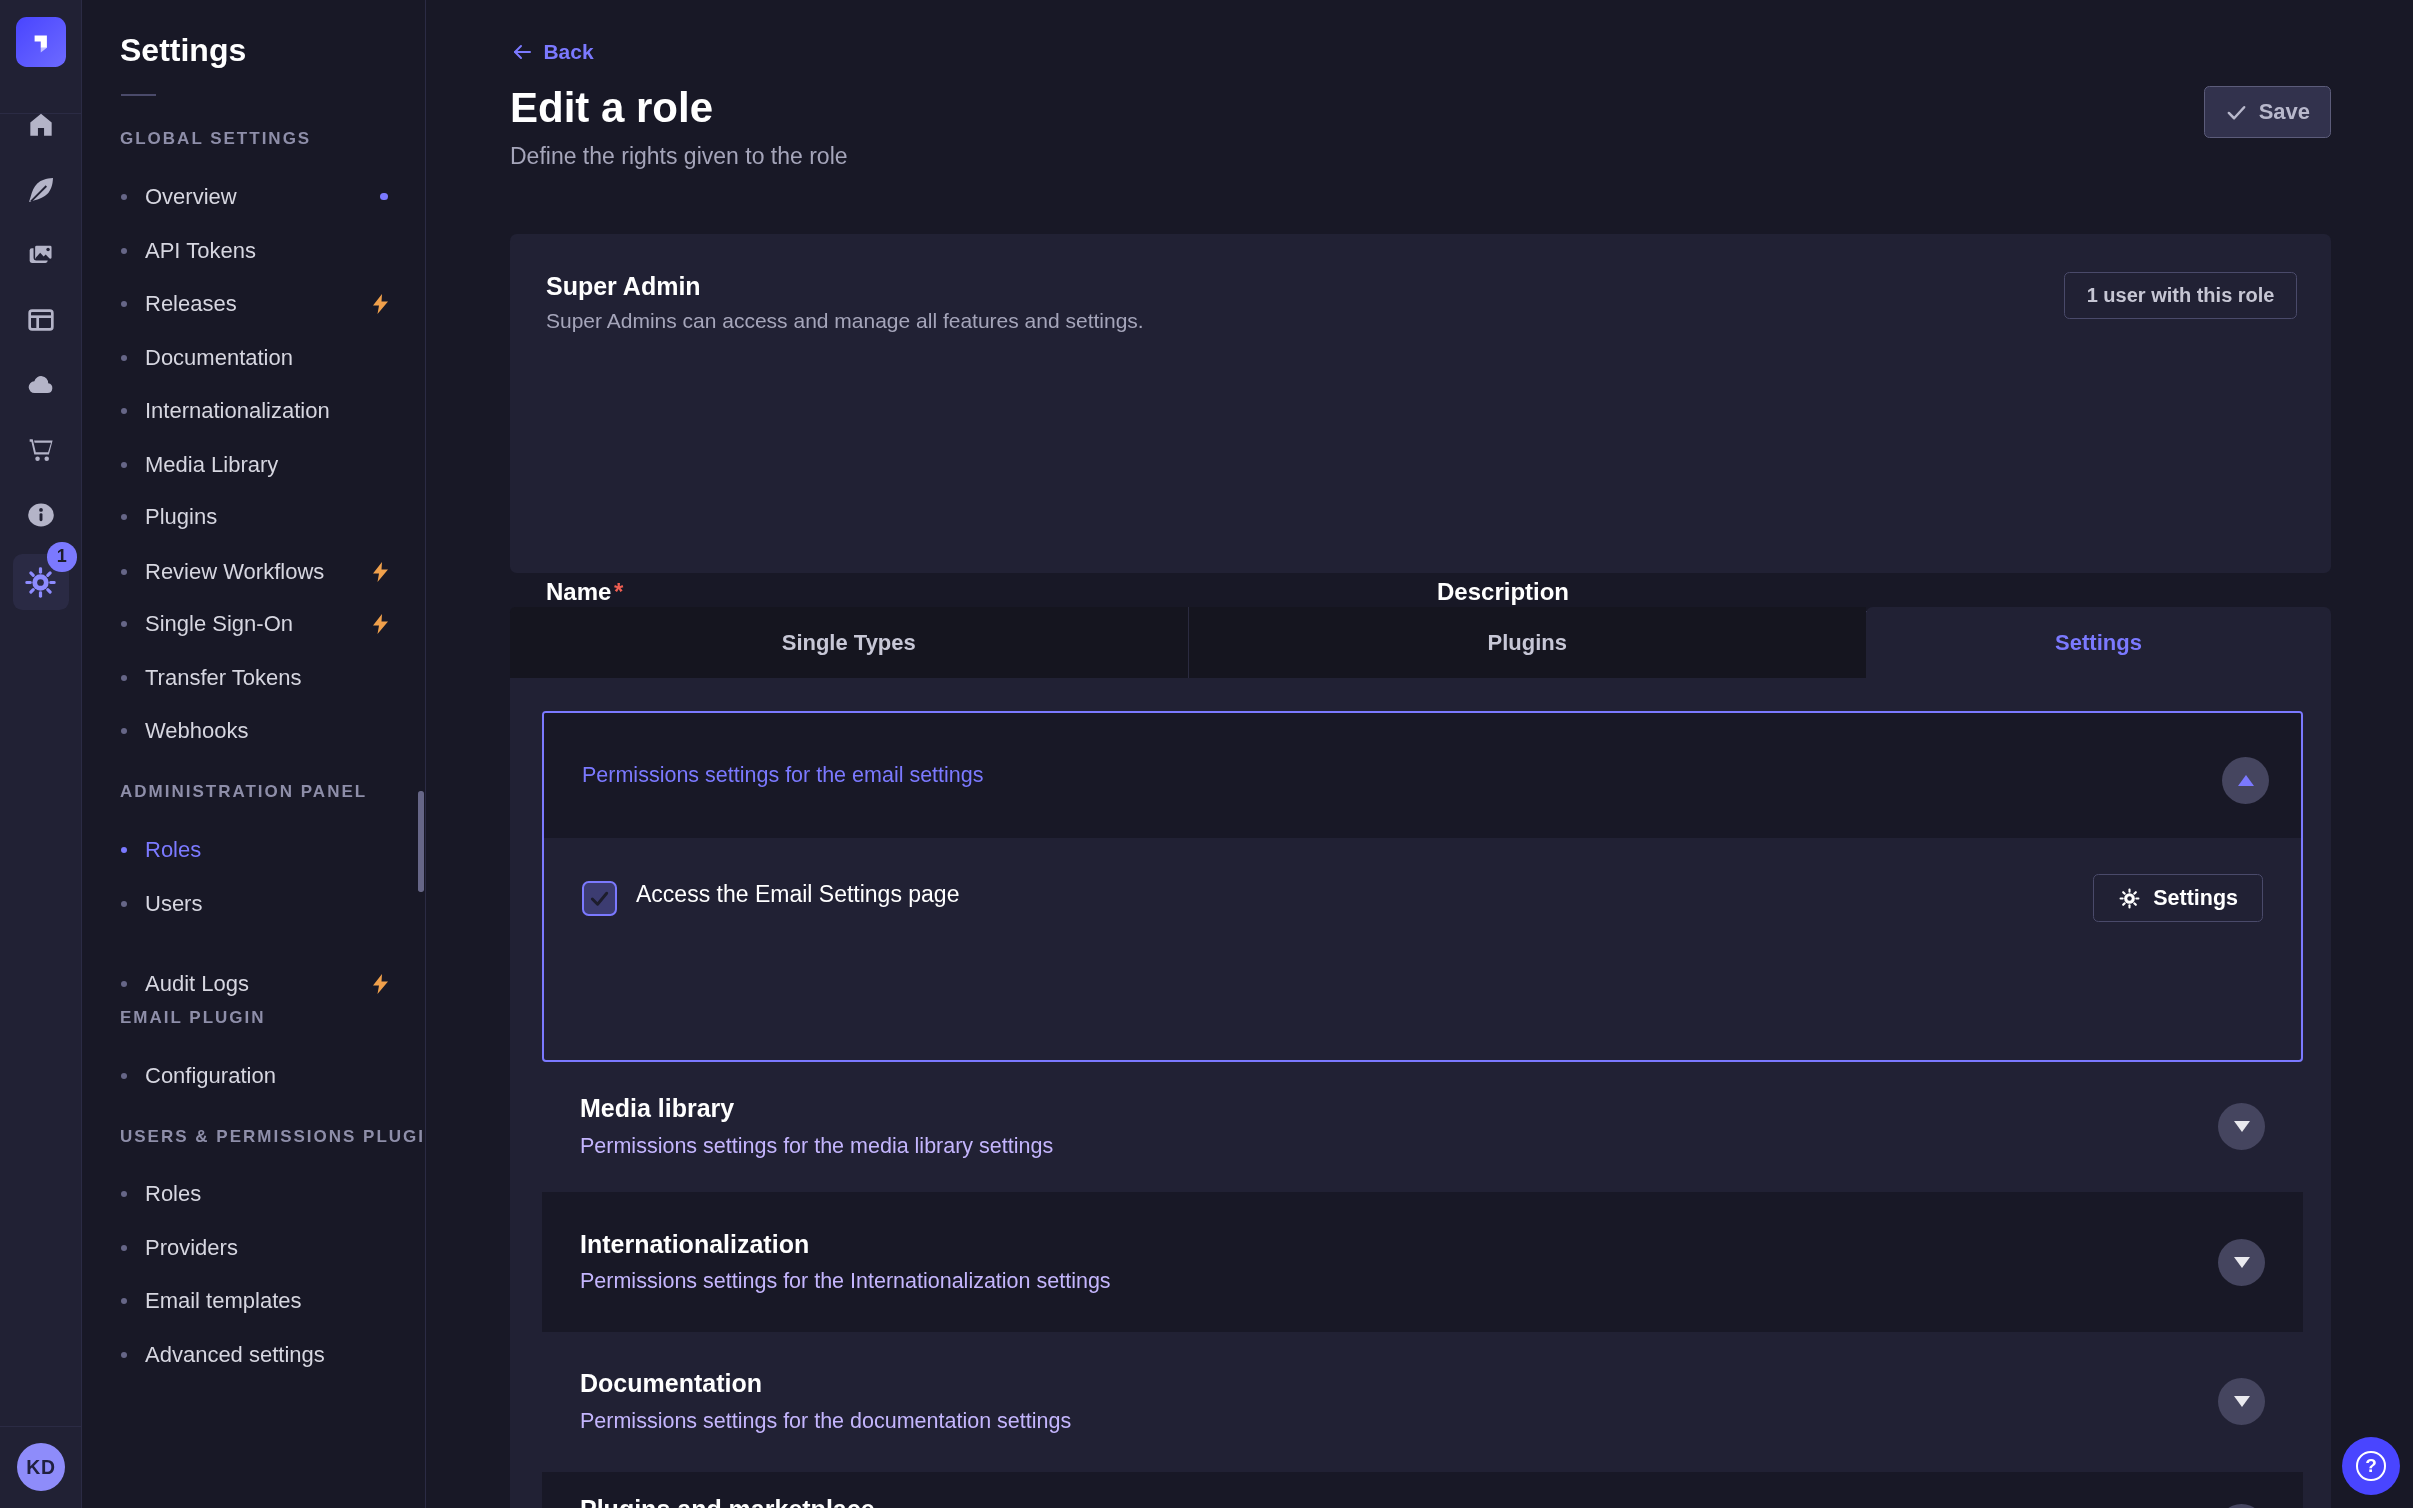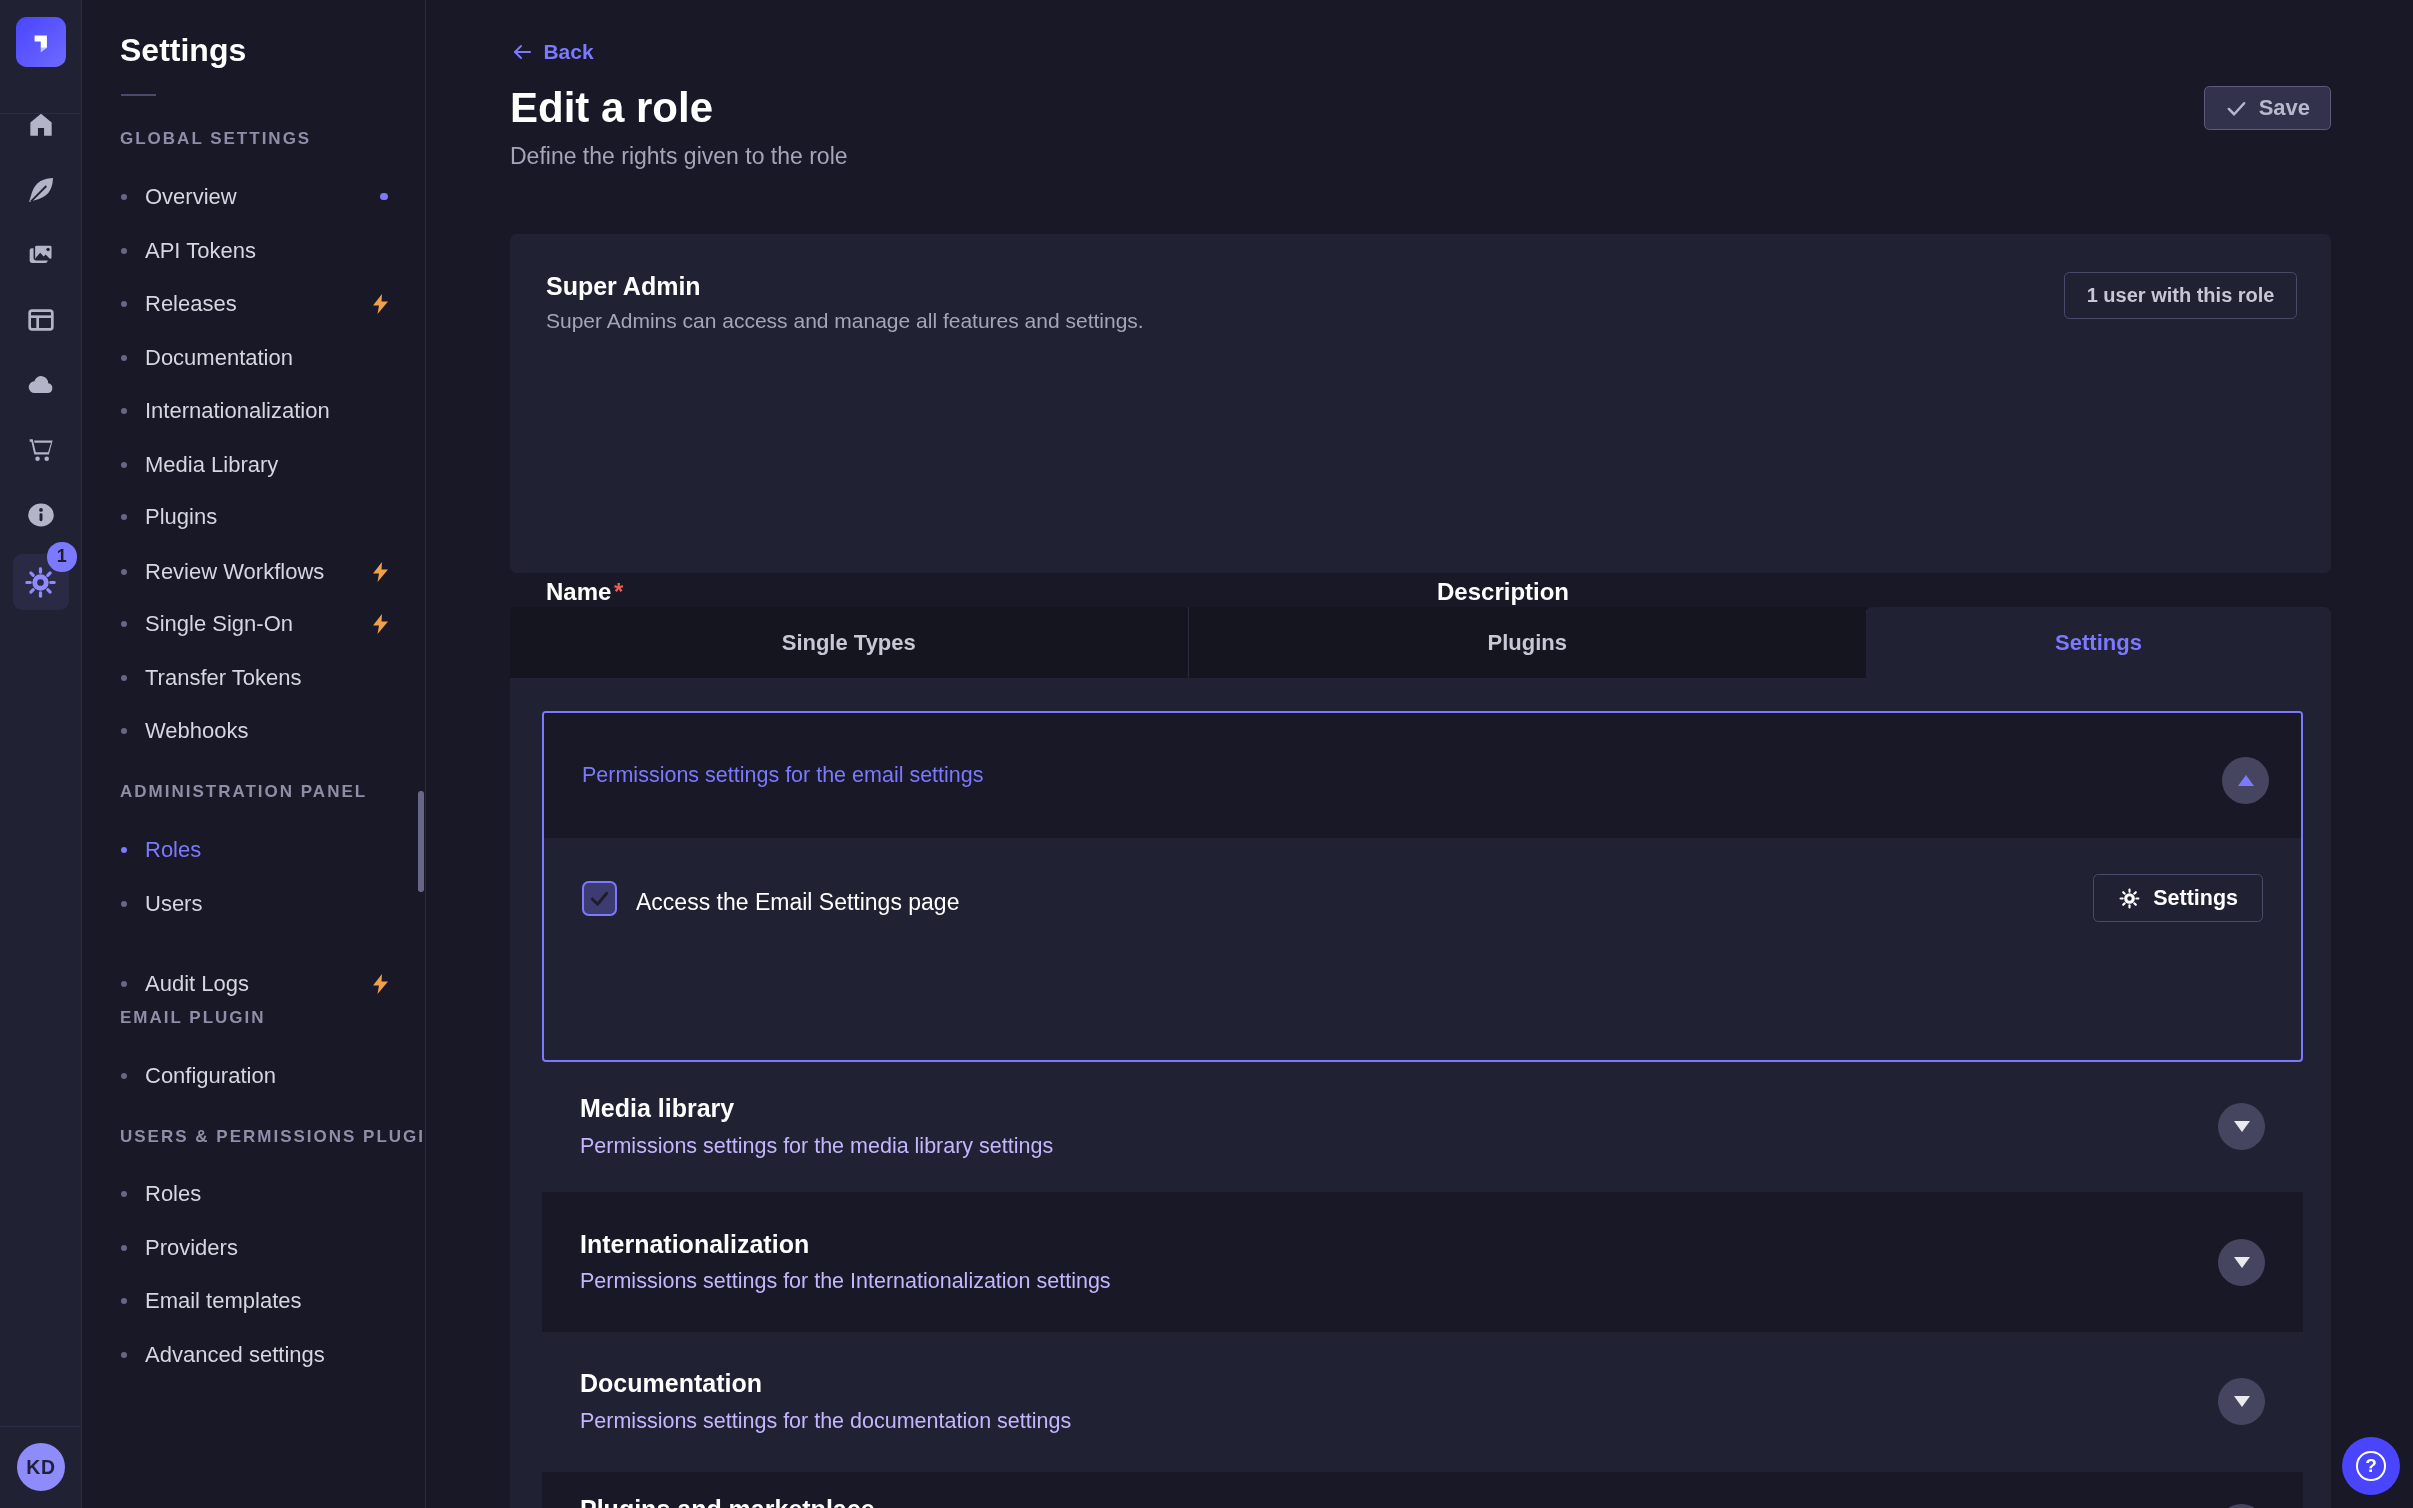--- a/index.html
+++ b/index.html
@@ -71,21 +71,21 @@
 
   .back-link {
     position:absolute; left:84px; top:36px; height:31px;
     display:flex; align-items:center; gap:9.4px; cursor:pointer;
   }
   .back-link span { color:#7b79ff; font-size:21px;font-weight:bold; }
   .page-title { position:absolute; left:84px; top:84px; font-size:42px; font-weight:700; color:#ffffff; }
   .page-subtitle { position:absolute; left:84px; top:143px; font-size:23px; color:#a5a5ba; }
 
   .save-btn {
-    position:absolute; left:1778px; top:86px; width:127px; height:44px;
+    position:absolute; left:1778px; top:86px; width:127px; height:52px;
     background:#32324d; border:1.3px solid #5c5c7a; border-radius:5.4px;
     display:flex; align-items:center; justify-content:center; gap:10.7px;
     color:#b8b8cc; font-size:22px; font-weight:600; cursor:pointer;
   }
 
   
   .role-card {
     position:absolute; left:84px; top:234px; width:1821px; height:339px;
     background:#212134; border-radius:6.7px; 
   }
@@ -157,21 +157,21 @@
   .general-row { display:flex; align-items:center; margin-top:38px; height:35px; }
   .general-label { font-size:17.4px; font-weight:700; color:#8e8ea9; letter-spacing:1.3px; flex:none; }
   .general-line { flex:1; height:1.3px; background:#35354f; margin:0 24px; }
   .checkbox {
     width:35px; height:35px; border:2px solid #7b79ff; border-radius:6.7px;
     background:rgba(123,121,255,0.30);
     display:flex; align-items:center; justify-content:center; cursor:pointer; flex:none;
   }
   .selectall-label { font-size:22px; color:#ffffff; margin-left:14.7px; }
   .perm-row { display:flex; align-items:center; justify-content:space-between; margin-top:36px; }
-  .perm-left { display:flex; align-items:flex-end; }
+  .perm-left { display:flex; align-items:flex-start; }
   .perm-label { font-size:23px; color:#ffffff; margin-left:19px; }
   .settings-btn {
     height:48px; padding:0 24px; border:1.3px solid #4a4a6a; border-radius:5.4px;
     background:transparent; display:flex; align-items:center; gap:12px;
     color:#ffffff; font-size:21.5px; font-weight:600; cursor:pointer;
   }
 
   .acc-row {
     position:absolute; left:32px; width:1761px; height:140px;
     display:flex; align-items:center; justify-content:space-between;

